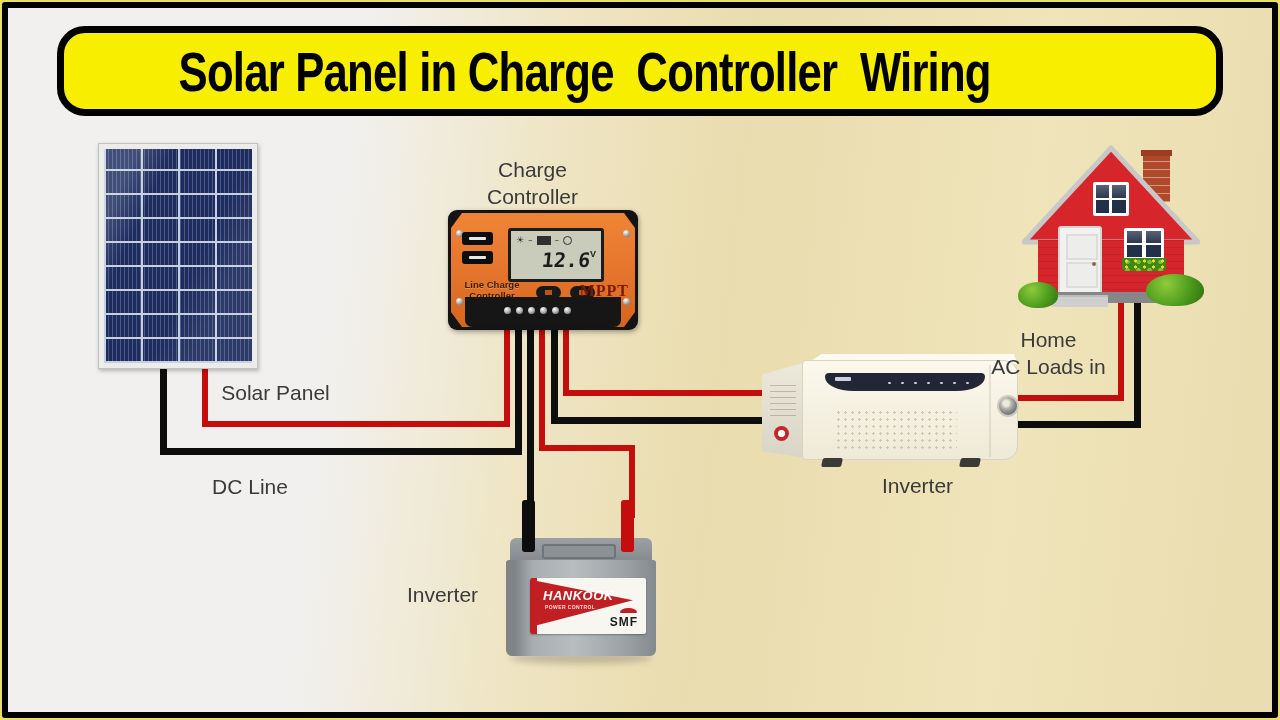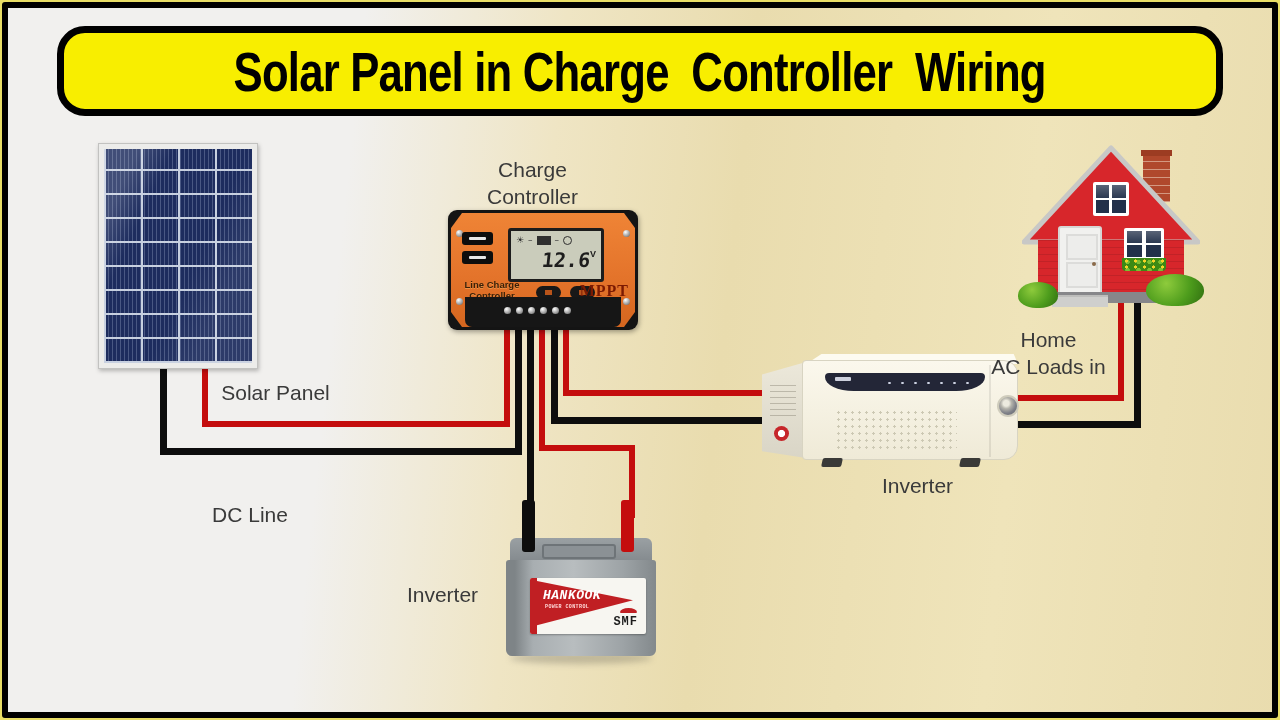--- a/index.html
+++ b/index.html
@@ -5,21 +5,21 @@
   html,body{margin:0;padding:0;background:#fff;}
   .stage{position:relative;width:1280px;height:720px;overflow:hidden;
     font-family:"Liberation Sans",sans-serif;
     background:linear-gradient(96deg,var(--background-left) 0%,var(--background-left) 27%,#efe5c4 42%,var(--background-right) 56%,#efe4ba 78%,var(--background-right) 100%);}
   .frame-yellow{position:absolute;inset:0;border:3px solid var(--outer-border-yellow);z-index:9;pointer-events:none;}
   .frame-black{position:absolute;inset:2px;border:6px solid var(--frame-black);border-radius:3px;z-index:9;pointer-events:none;}
 
   
   .title-box{position:absolute;left:57px;top:26px;width:1166px;height:90px;background:var(--title-bg);
     border:7px solid #000;border-radius:28px;box-sizing:border-box;z-index:5;
-    display:flex;align-items:center;justify-content:center;}
+    display:flex;align-items:center;}
   .title-text{font-weight:bold;font-size:56px;color:var(--title-text);white-space:pre;
     transform:scaleX(0.78);letter-spacing:-1px;}
 
   
   .lbl{position:absolute;color:var(--label-text);font-size:21px;text-align:center;z-index:4;line-height:27px;}
 
   
   .w{position:absolute;z-index:2;}
   .w.red{background:var(--wire-red);}
   .w.black{background:var(--wire-black);}
@@ -61,21 +61,21 @@
 
   
   .battery{position:absolute;left:506px;top:536px;width:150px;height:126px;z-index:3;}
   .bat-shadow{position:absolute;left:4px;top:116px;width:142px;height:12px;background:rgba(60,60,55,.25);border-radius:50%;filter:blur(3px);}
   .bat-lid{position:absolute;left:4px;top:2px;width:142px;height:26px;background:linear-gradient(#9aa0a3,#82888c);
     border-radius:6px 6px 2px 2px;}
   .bat-handle{position:absolute;left:36px;top:8px;width:70px;height:11px;background:#8b9195;border:2px solid #6e7478;border-radius:3px;}
   .bat-body{position:absolute;left:0;top:24px;width:150px;height:96px;border-radius:3px 3px 6px 6px;
     background:linear-gradient(90deg,#798042 0 0,#7e8487 0 6%,#a8aeb1 18%,#b8bdbf 45%,#9da3a6 78%,#83898c 100%);}
   .bat-label{position:absolute;left:24px;top:42px;width:116px;height:56px;background:#f7f6f1;border-radius:2px;
-    overflow:hidden;box-shadow:0 1px 2px rgba(0,0,0,.3);font-family:Liberation Mono, monospace;}
+    overflow:hidden;box-shadow:0 1px 2px rgba(0,0,0,.3);}
   .bat-stripe{position:absolute;left:0;top:0;width:7px;height:100%;background:var(--hankook-red);}
   .bat-tri{position:absolute;left:7px;top:3px;width:96px;height:46px;background:var(--hankook-red);
     clip-path:polygon(0 0,100% 42%,0 96%);}
   .bat-brand{position:absolute;left:13px;top:10px;color:#fff;font-size:13px;font-weight:bold;font-style:italic;letter-spacing:.5px;}
   .bat-sub{position:absolute;left:15px;top:26px;color:#ffd9d9;font-size:5px;font-weight:bold;letter-spacing:.4px;}
   .bat-car{position:absolute;right:9px;bottom:21px;width:17px;height:5px;background:var(--hankook-red);border-radius:60% 60% 20% 20%/100% 100% 20% 20%;}
   .bat-smf{position:absolute;right:8px;bottom:5px;color:#1c1c1c;font-size:12px;font-weight:bold;letter-spacing:1px;}
   .bat-cable{position:absolute;z-index:4;border-radius:3px;}
 
   
@@ -161,21 +161,21 @@
 
   <div class="w red" style="left:1118px;top:300px;width:6px;height:101px;"></div>
   <div class="w red" style="left:1012px;top:395px;width:112px;height:6px;"></div>
   <div class="w black" style="left:1134px;top:300px;width:7px;height:128px;"></div>
   <div class="w black" style="left:1012px;top:421px;width:129px;height:7px;"></div>
 
   <div class="solar-panel">
     <div class="solar-cells"></div>
   </div>
   <div class="lbl" style="left:198px;top:379px;width:155px;">Solar Panel</div>
-  <div class="lbl" style="left:190px;top:473px;width:120px;margin-top:28px;">DC Line</div>
+  <div class="lbl" style="left:190px;top:473px;width:120px;">DC Line</div>
 
   <div class="lbl" style="left:430px;top:156px;width:205px;">
     <div>Charge</div>
     <div>Controller</div>
   </div>
 
   <div class="cc">
     <div class="cc-base"></div>
     <div class="cc-face"></div>
     <div class="screw" style="left:8px;top:20px;"></div>

